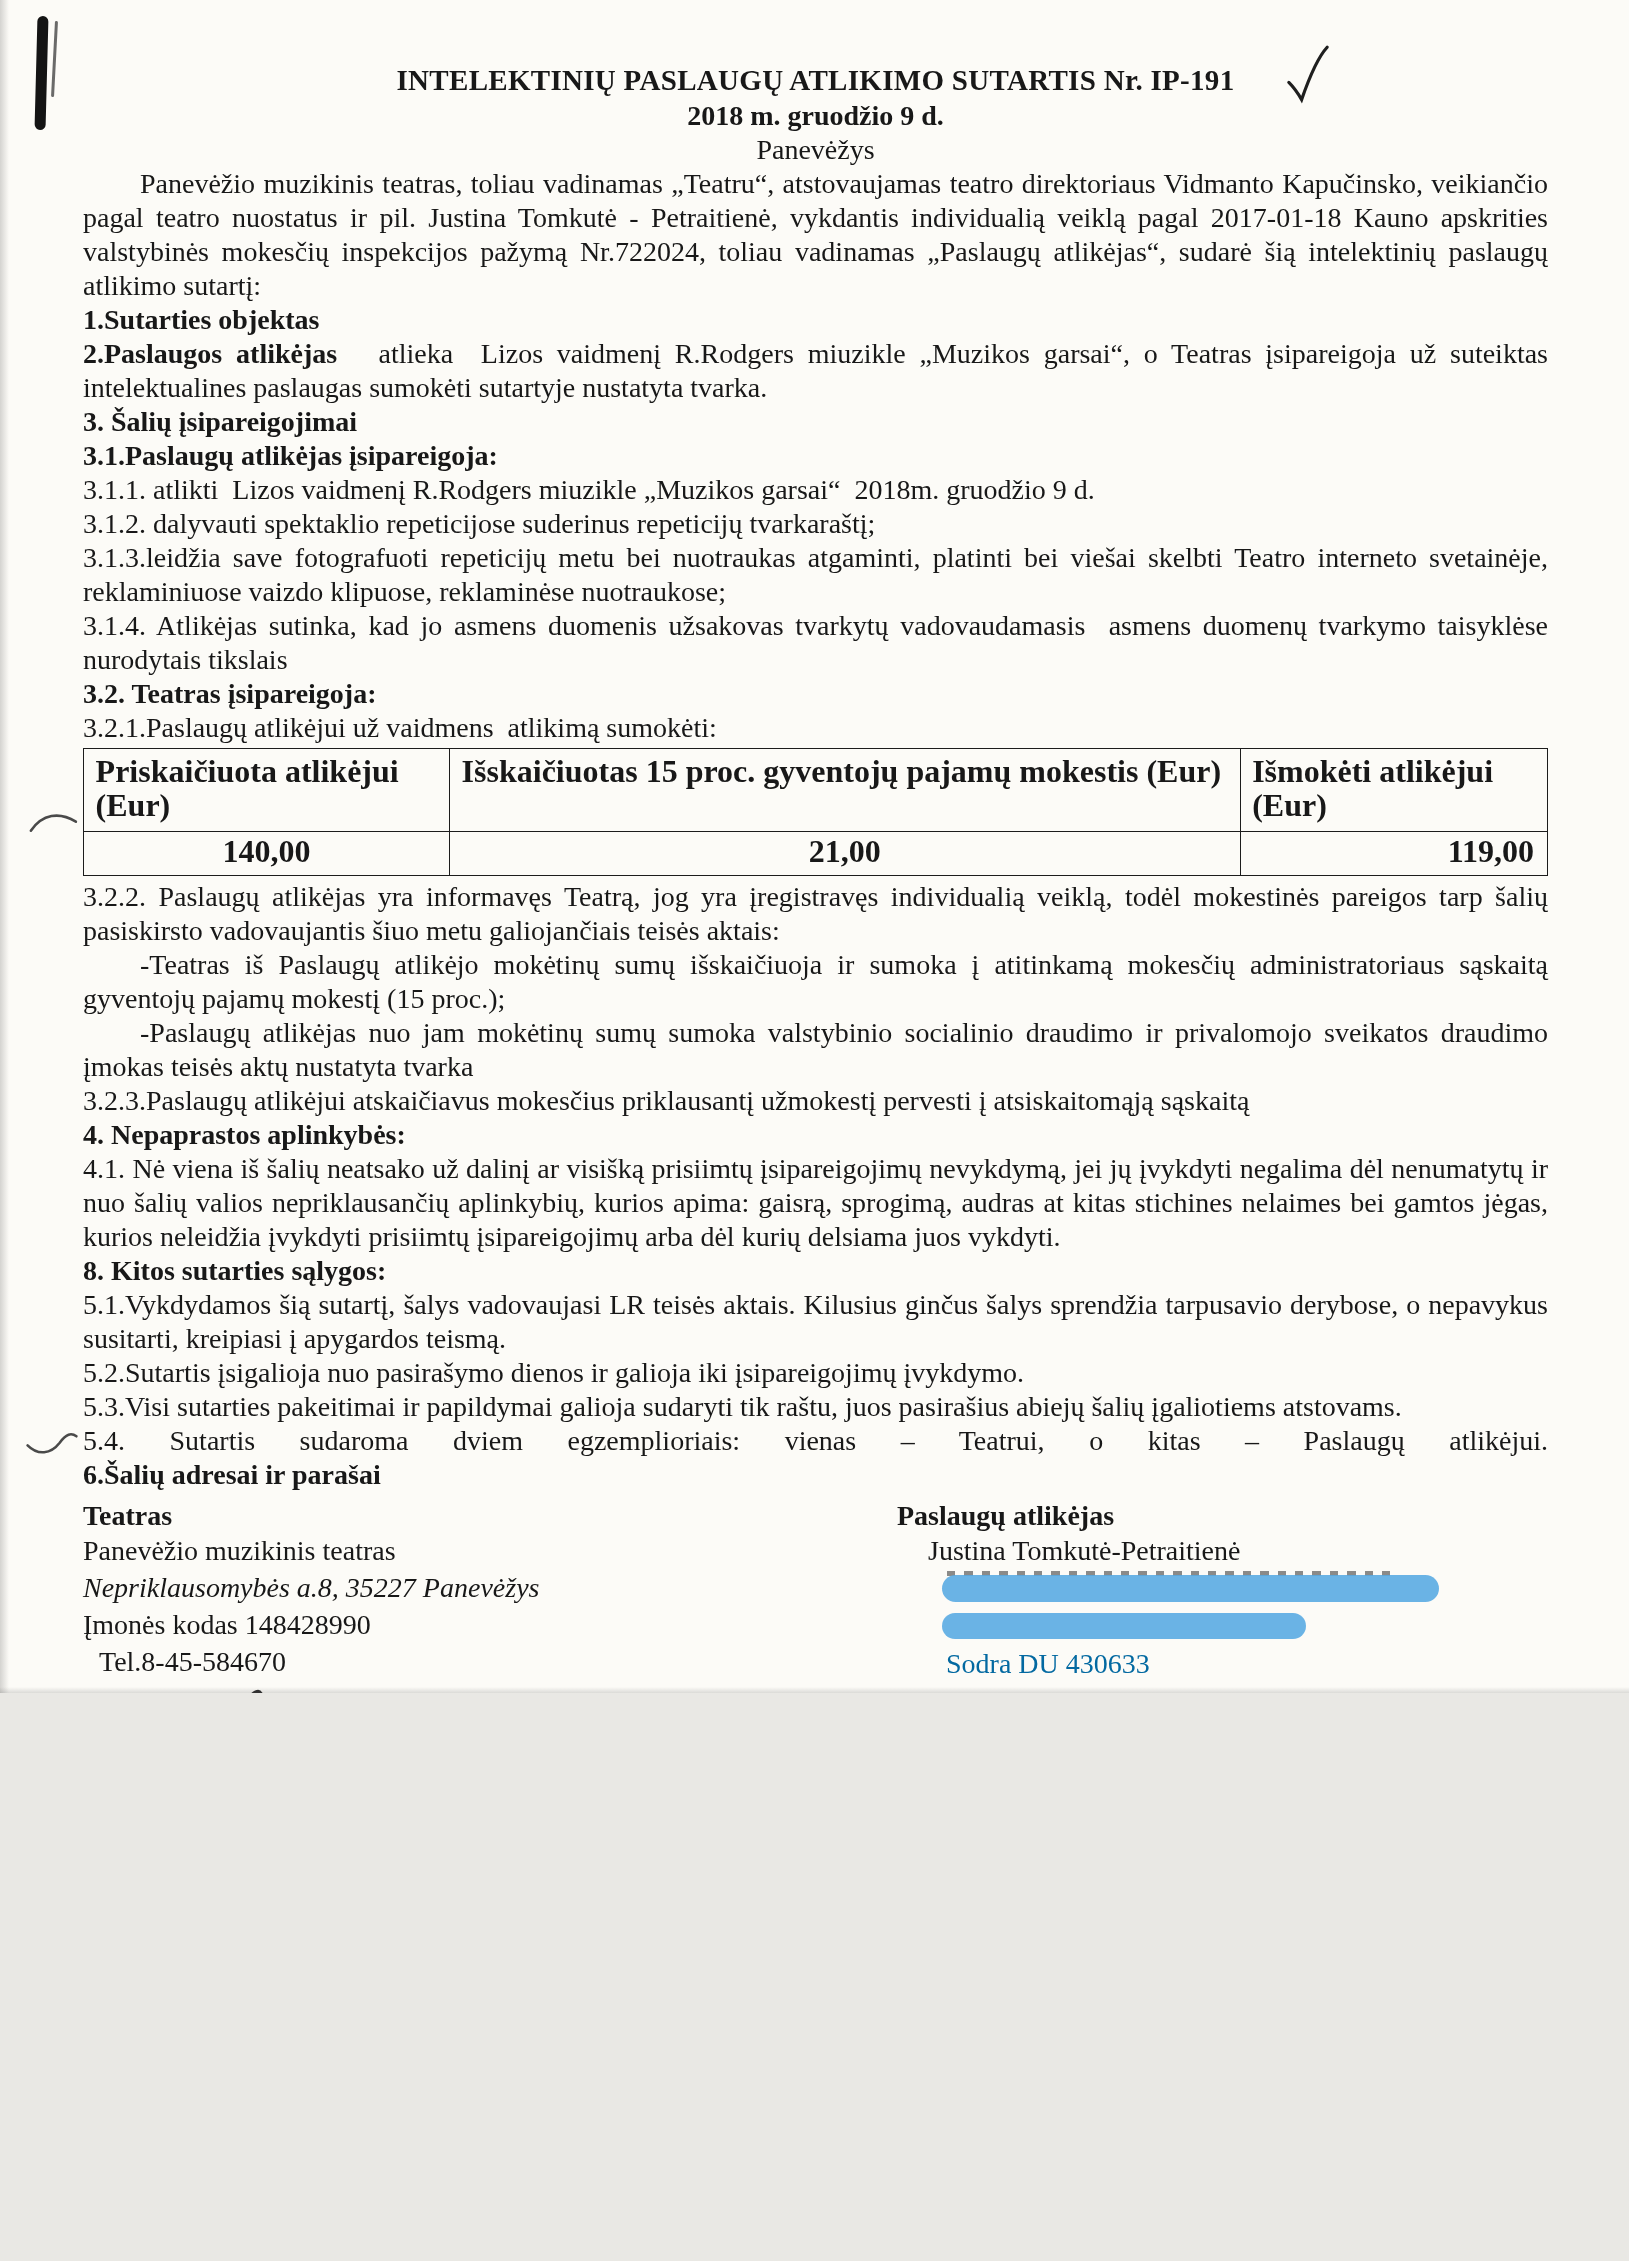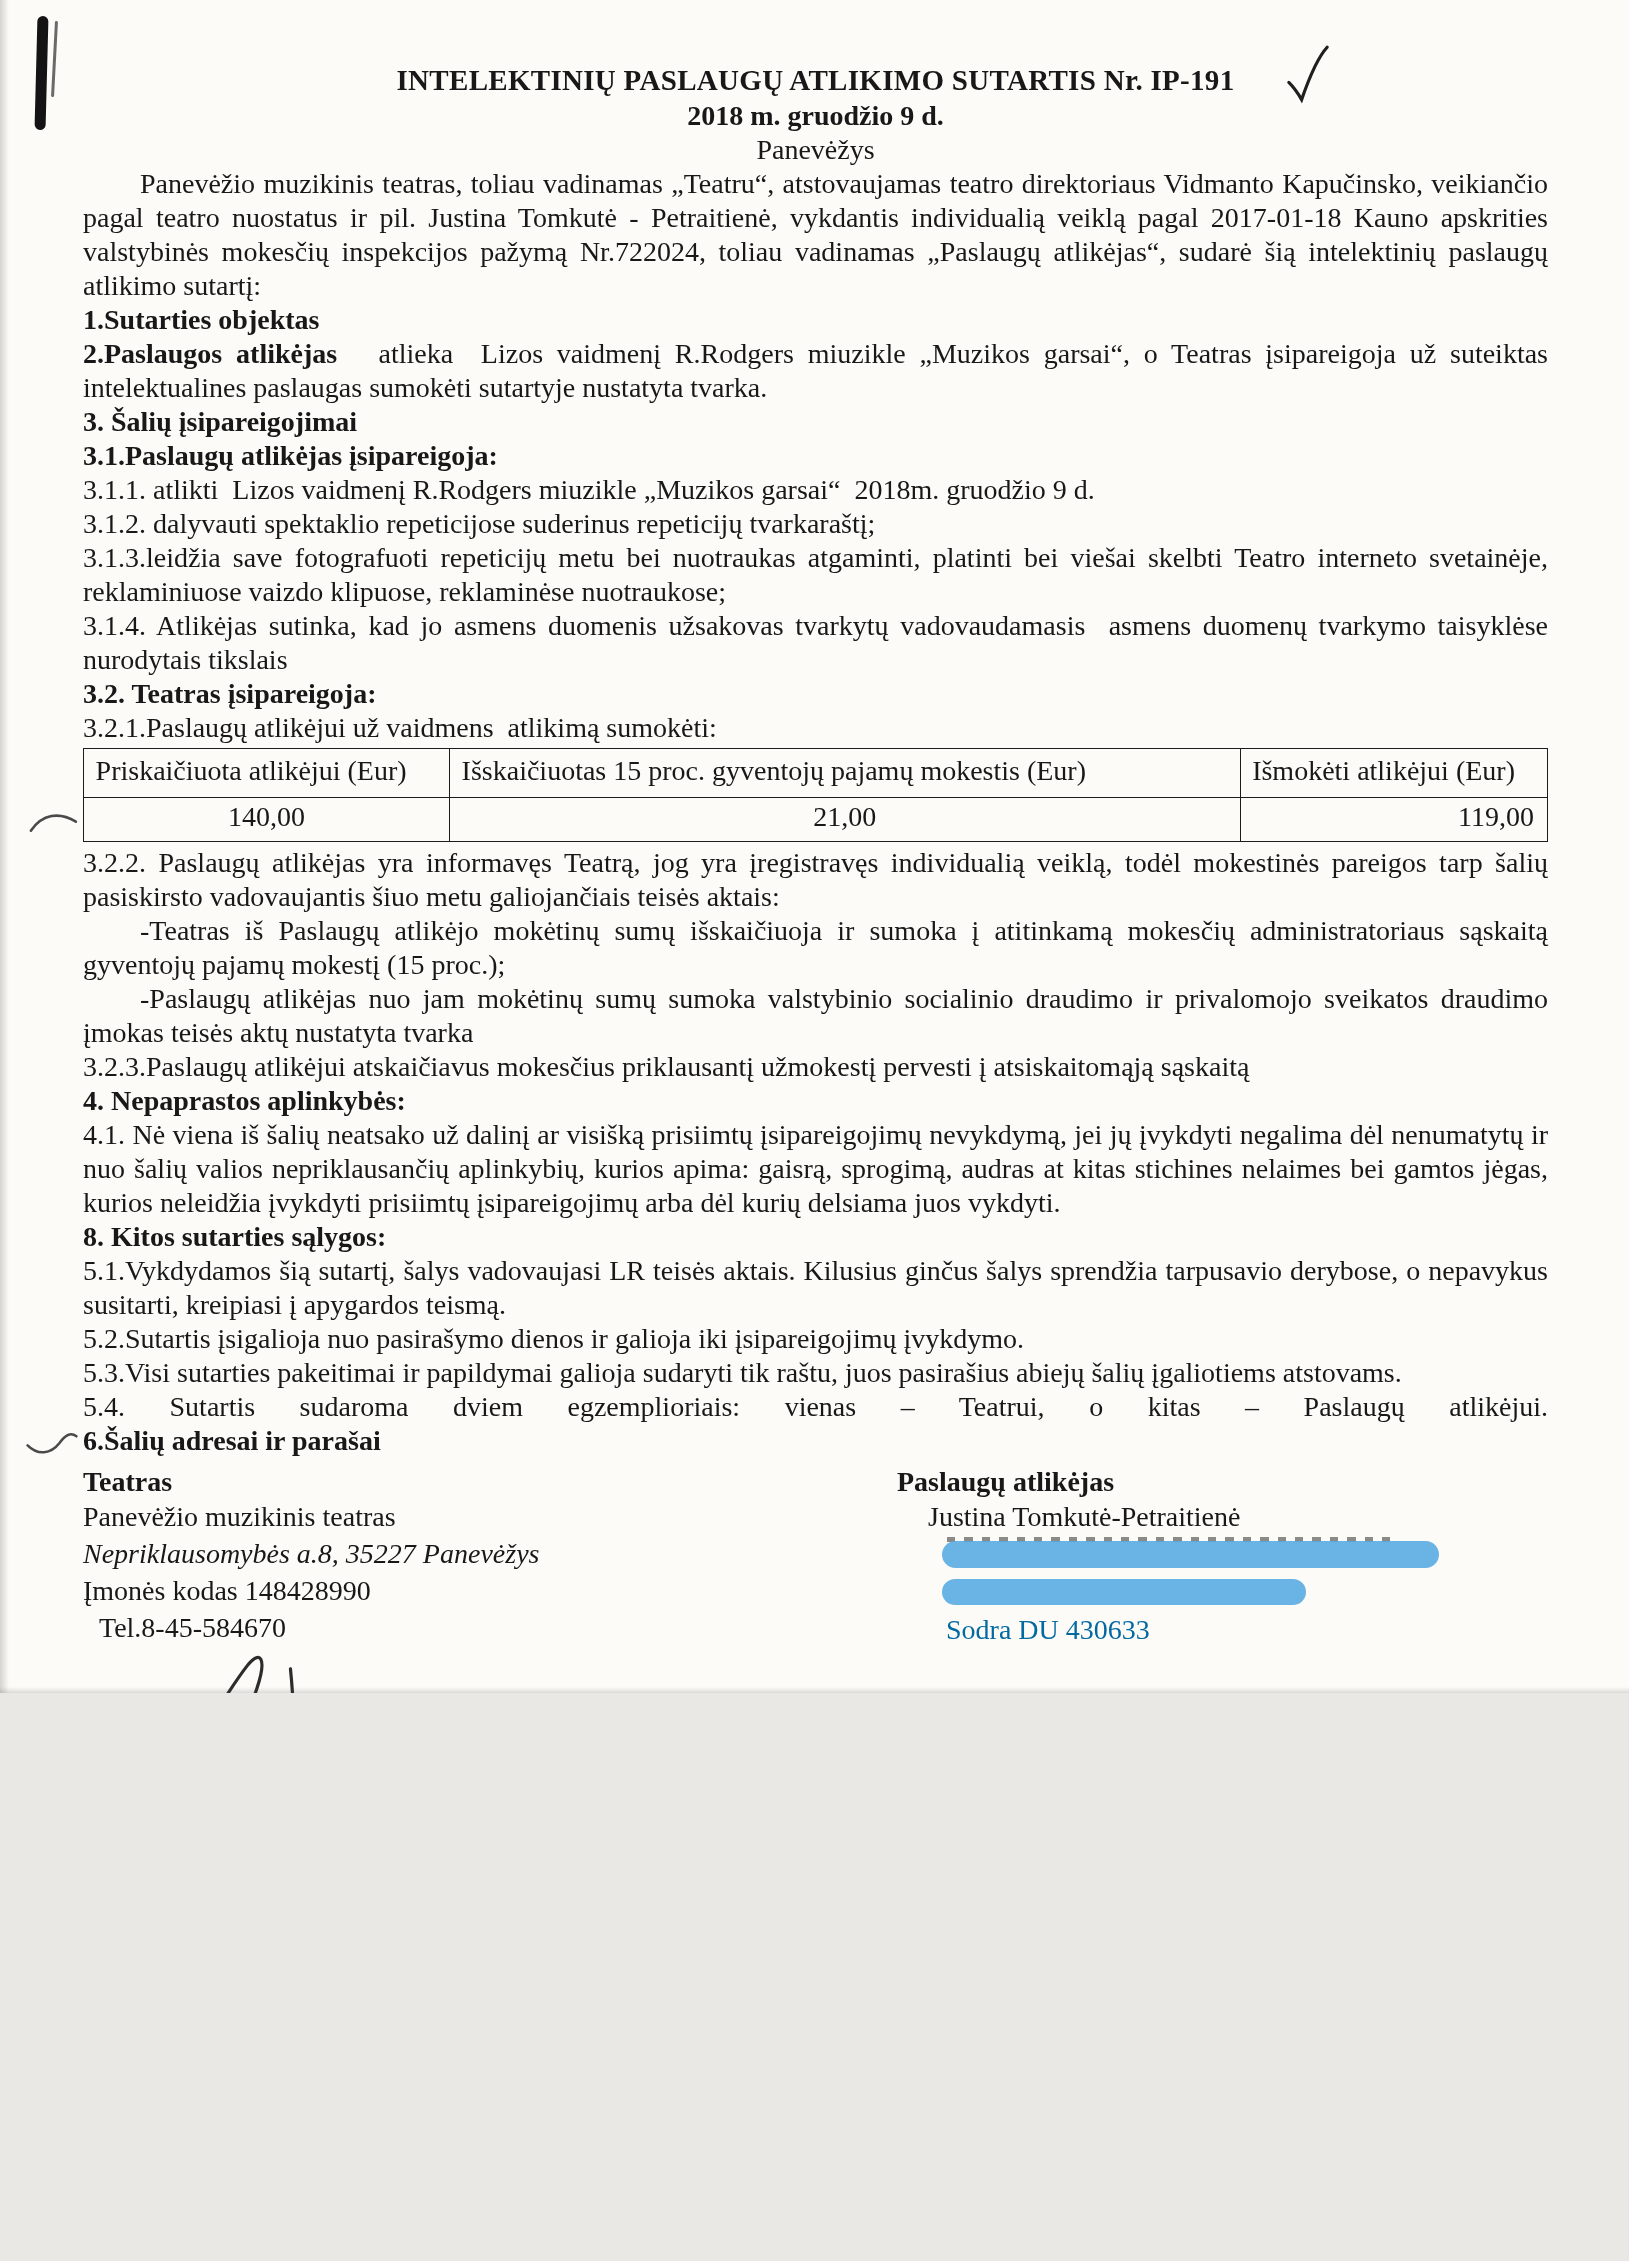--- a/index.html
+++ b/index.html
@@ -31,21 +31,21 @@
   .b{font-weight:bold;}
   .j{text-align:justify;}
   .ind{text-indent:57px;}
   .jl{text-align:justify;text-align-last:justify;}
   .title{font-size:29px;font-weight:bold;line-height:37px;letter-spacing:0.3px;}
   .sp-intro{margin-top:95px;}
   .sp-6{margin-top:36px;}
 
   
   table.pay{width:100%;border-collapse:collapse;margin:2.6px 0 3.9px 0;}
-  .pay th,.pay td{border:1.9px solid #1c1c1c;font-weight:normal;font-size:28px;}
+  .pay th,.pay td{border:1.9px solid #1c1c1c;font-weight:bold;font-size:32px;}
   .pay th{text-align:left;vertical-align:top;padding:5.2px 11.6px 9px 11.6px;line-height:34px;}
   .pay td{padding:2.6px 13px 6.4px 13px;}
   .colw1{width:25%;}.colw2{width:54%;}.colw3{width:21%;margin-top:48px;}
   .v-center{text-align:center;}
   .v-right{text-align:right;}
 
   
   .sig-area{position:relative;height:619px;margin-top:7.7px;}
   .abs{position:absolute;}
   .redact{

